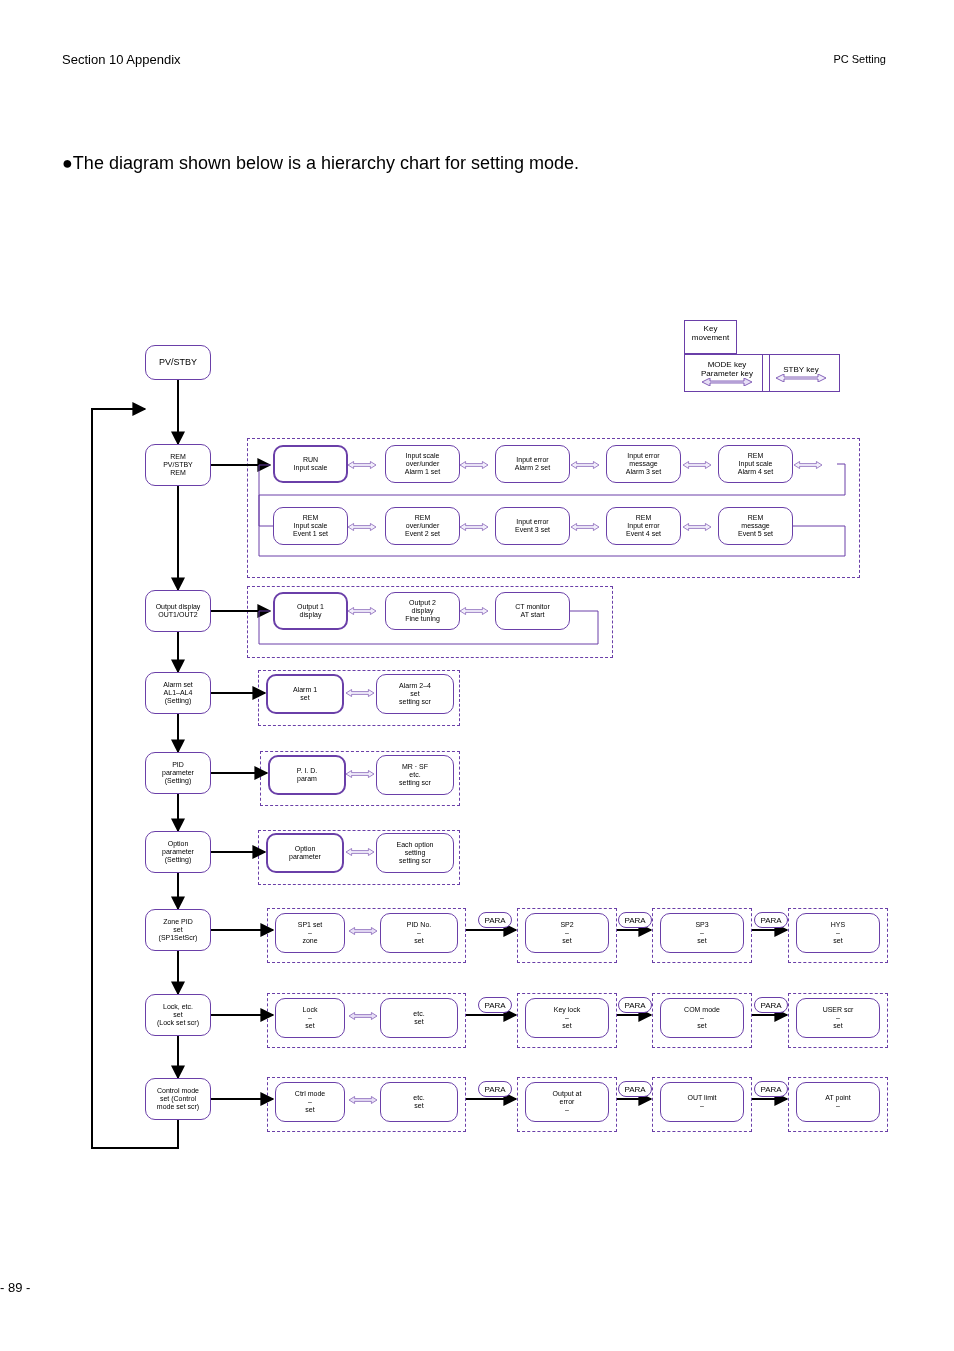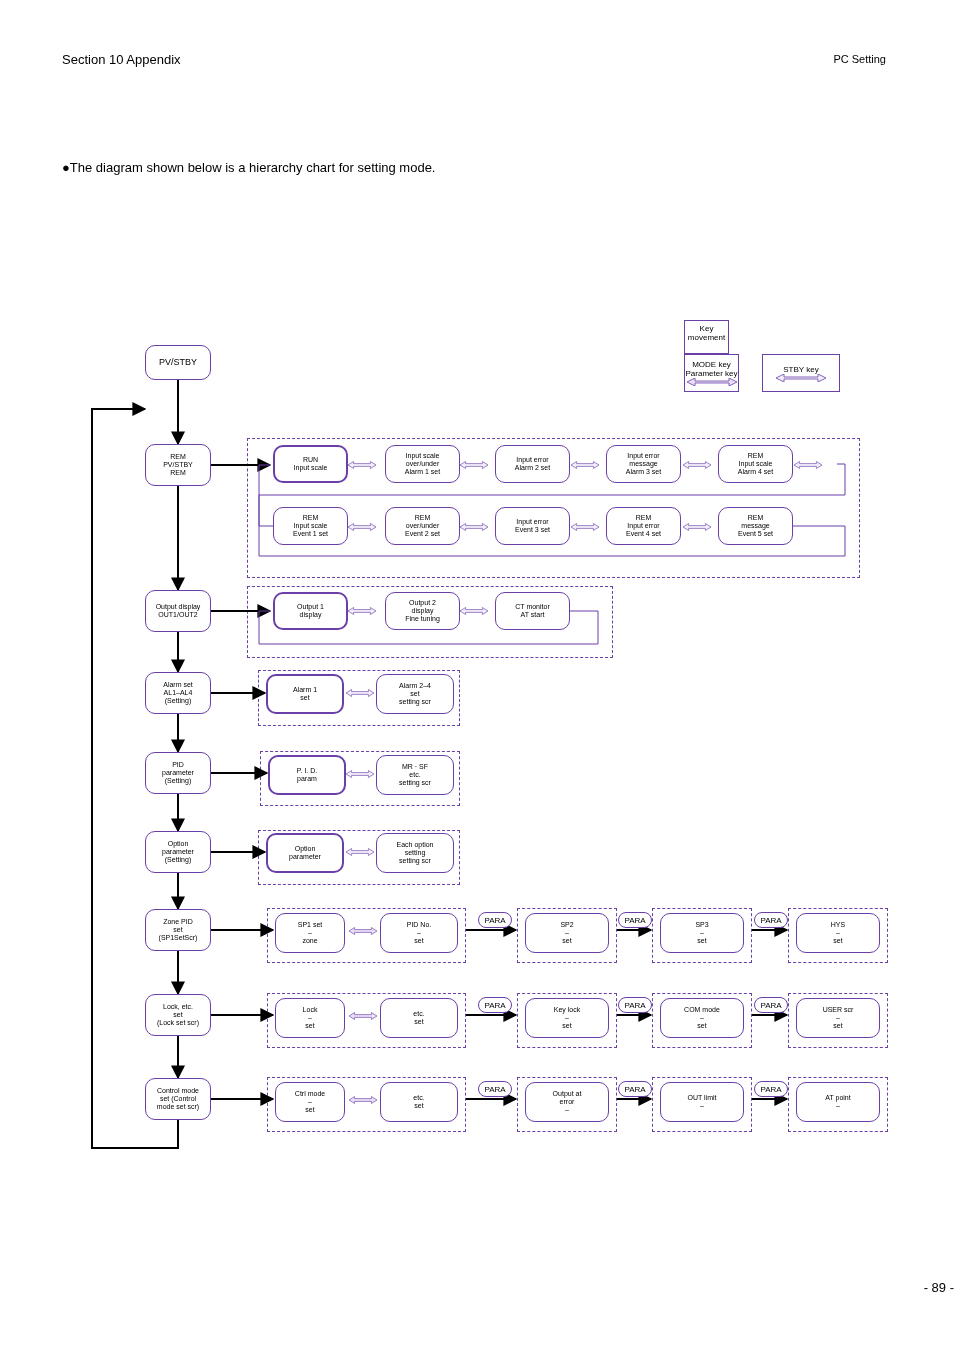--- a/index.html
+++ b/index.html
@@ -27,26 +27,26 @@
 
 svg.ovr{position:absolute;left:0;top:0;width:954px;height:1351px;pointer-events:none;overflow:visible}
 </style>
 </head>
 <body>
 
 <div class="canvas">
 
 <div class="text" style="left:62px;top:52px;font-size:13px">Section 10 Appendix</div>
 <div class="text" style="right:68px;top:52px;font-size:11px;text-align:right">PC Setting</div>
-<div class="text" style="left:62px;top:160px;font-size:13px">●The diagram shown below is a hierarchy chart for setting mode.</div>
-
-<div class="leg-sq" style="left:684px;top:320px;width:45px;height:34px">
+<div class="text" style="left:62px;top:152px;font-size:18px">●The diagram shown below is a hierarchy chart for setting mode.</div>
+
+<div class="leg-sq" style="left:684px;top:320px;width:53px;height:34px">
   <div class="leg-lbl" style="position:absolute;left:0;right:0;top:4px;line-height:1.1">Key movement</div>
 </div>
-<div class="leg-sq" style="left:684px;top:354px;width:55px;height:38px;display:flex;flex-direction:column;align-items:center;justify-content:center">
+<div class="leg-sq" style="left:684px;top:354px;width:86px;height:38px;display:flex;flex-direction:column;align-items:center;justify-content:center">
   <div class="leg-lbl" style="white-space:pre-line">MODE key
 Parameter key</div>
   <svg width="50" height="8">
         <defs></defs>
     <polygon points="0,4 8,0 8,3 42,3 42,0 50,4 42,8 42,5 8,5 8,8" style="fill:#e7dff6;stroke:#6a3fa8;stroke-width:0.8"></polygon>
   </svg>
 </div>
 <div class="leg-sq" style="left:762px;top:354px;width:78px;height:38px;display:flex;flex-direction:column;align-items:center;justify-content:center">
   <div class="leg-lbl">STBY key</div>
   <svg width="50" height="8">
@@ -354,15 +354,15 @@
       <div class="box" style="left: 660px; top: 1082px; width: 84px; height: 40px;">
         <span class="line sub">OUT limit</span>
         <span class="line sub">–</span>
       </div>
       <div class="box" style="left: 796px; top: 1082px; width: 84px; height: 40px;">
         <span class="line sub">AT point</span>
         <span class="line sub">–</span>
       </div>
     </div>
 
-<div class="text" style="left:0;right:0;top:1280px;text-align:right;font-size:13px">- 89 -</div>
+<div class="text" style="left:0;right:0;top:1280px;text-align:left;font-size:13px">- 89 -</div>
 
 </div>
 
 </body></html>

